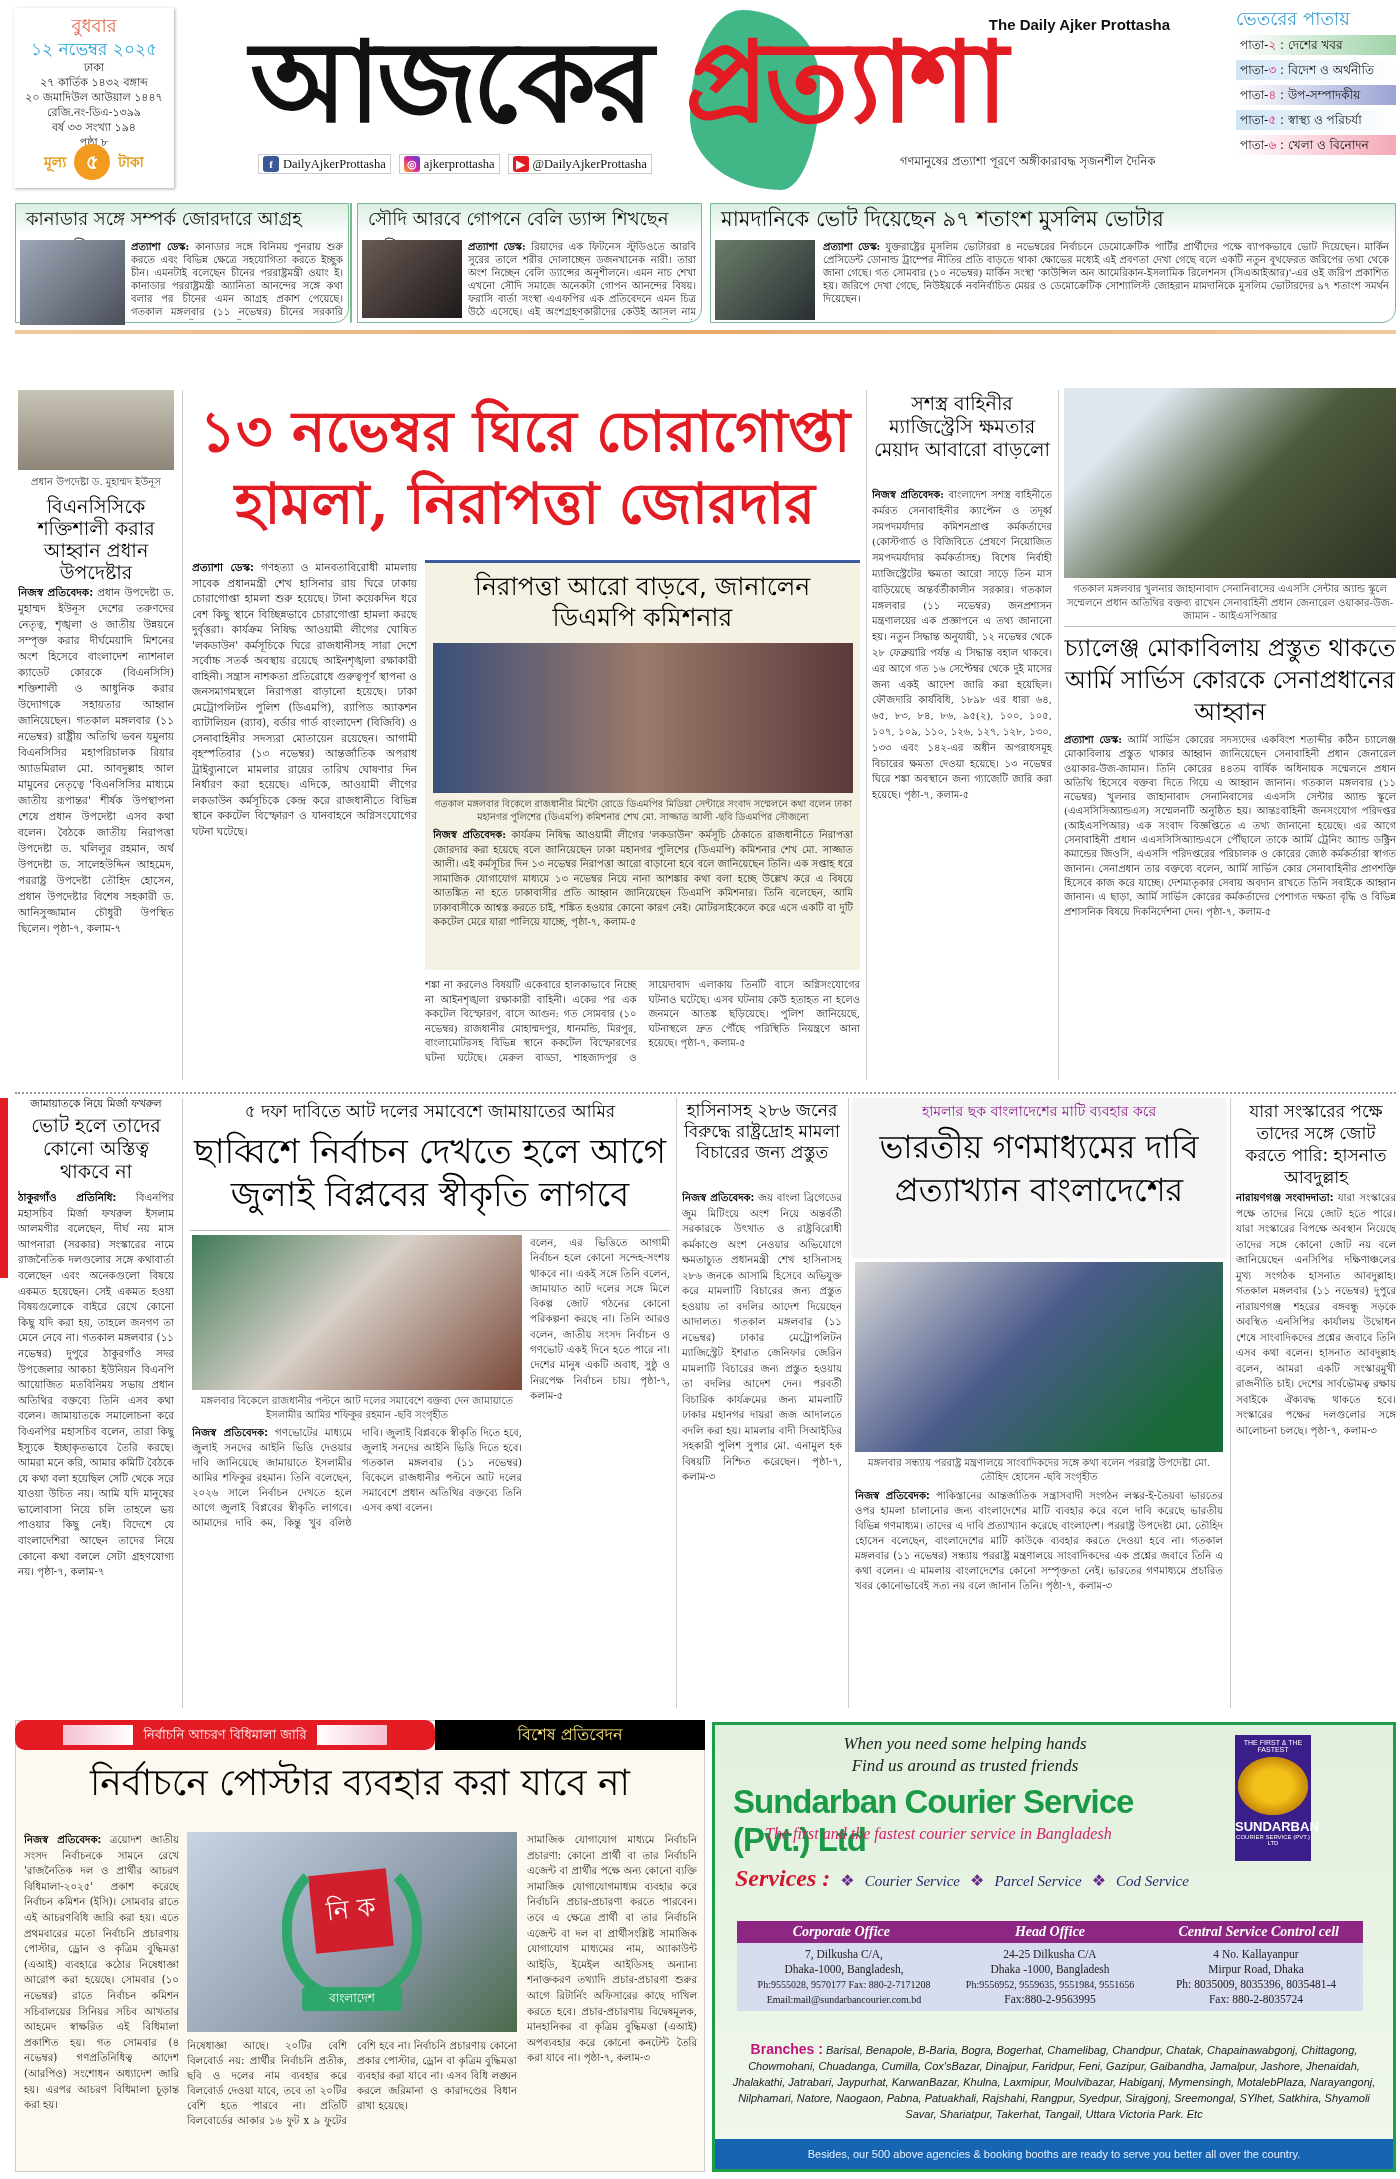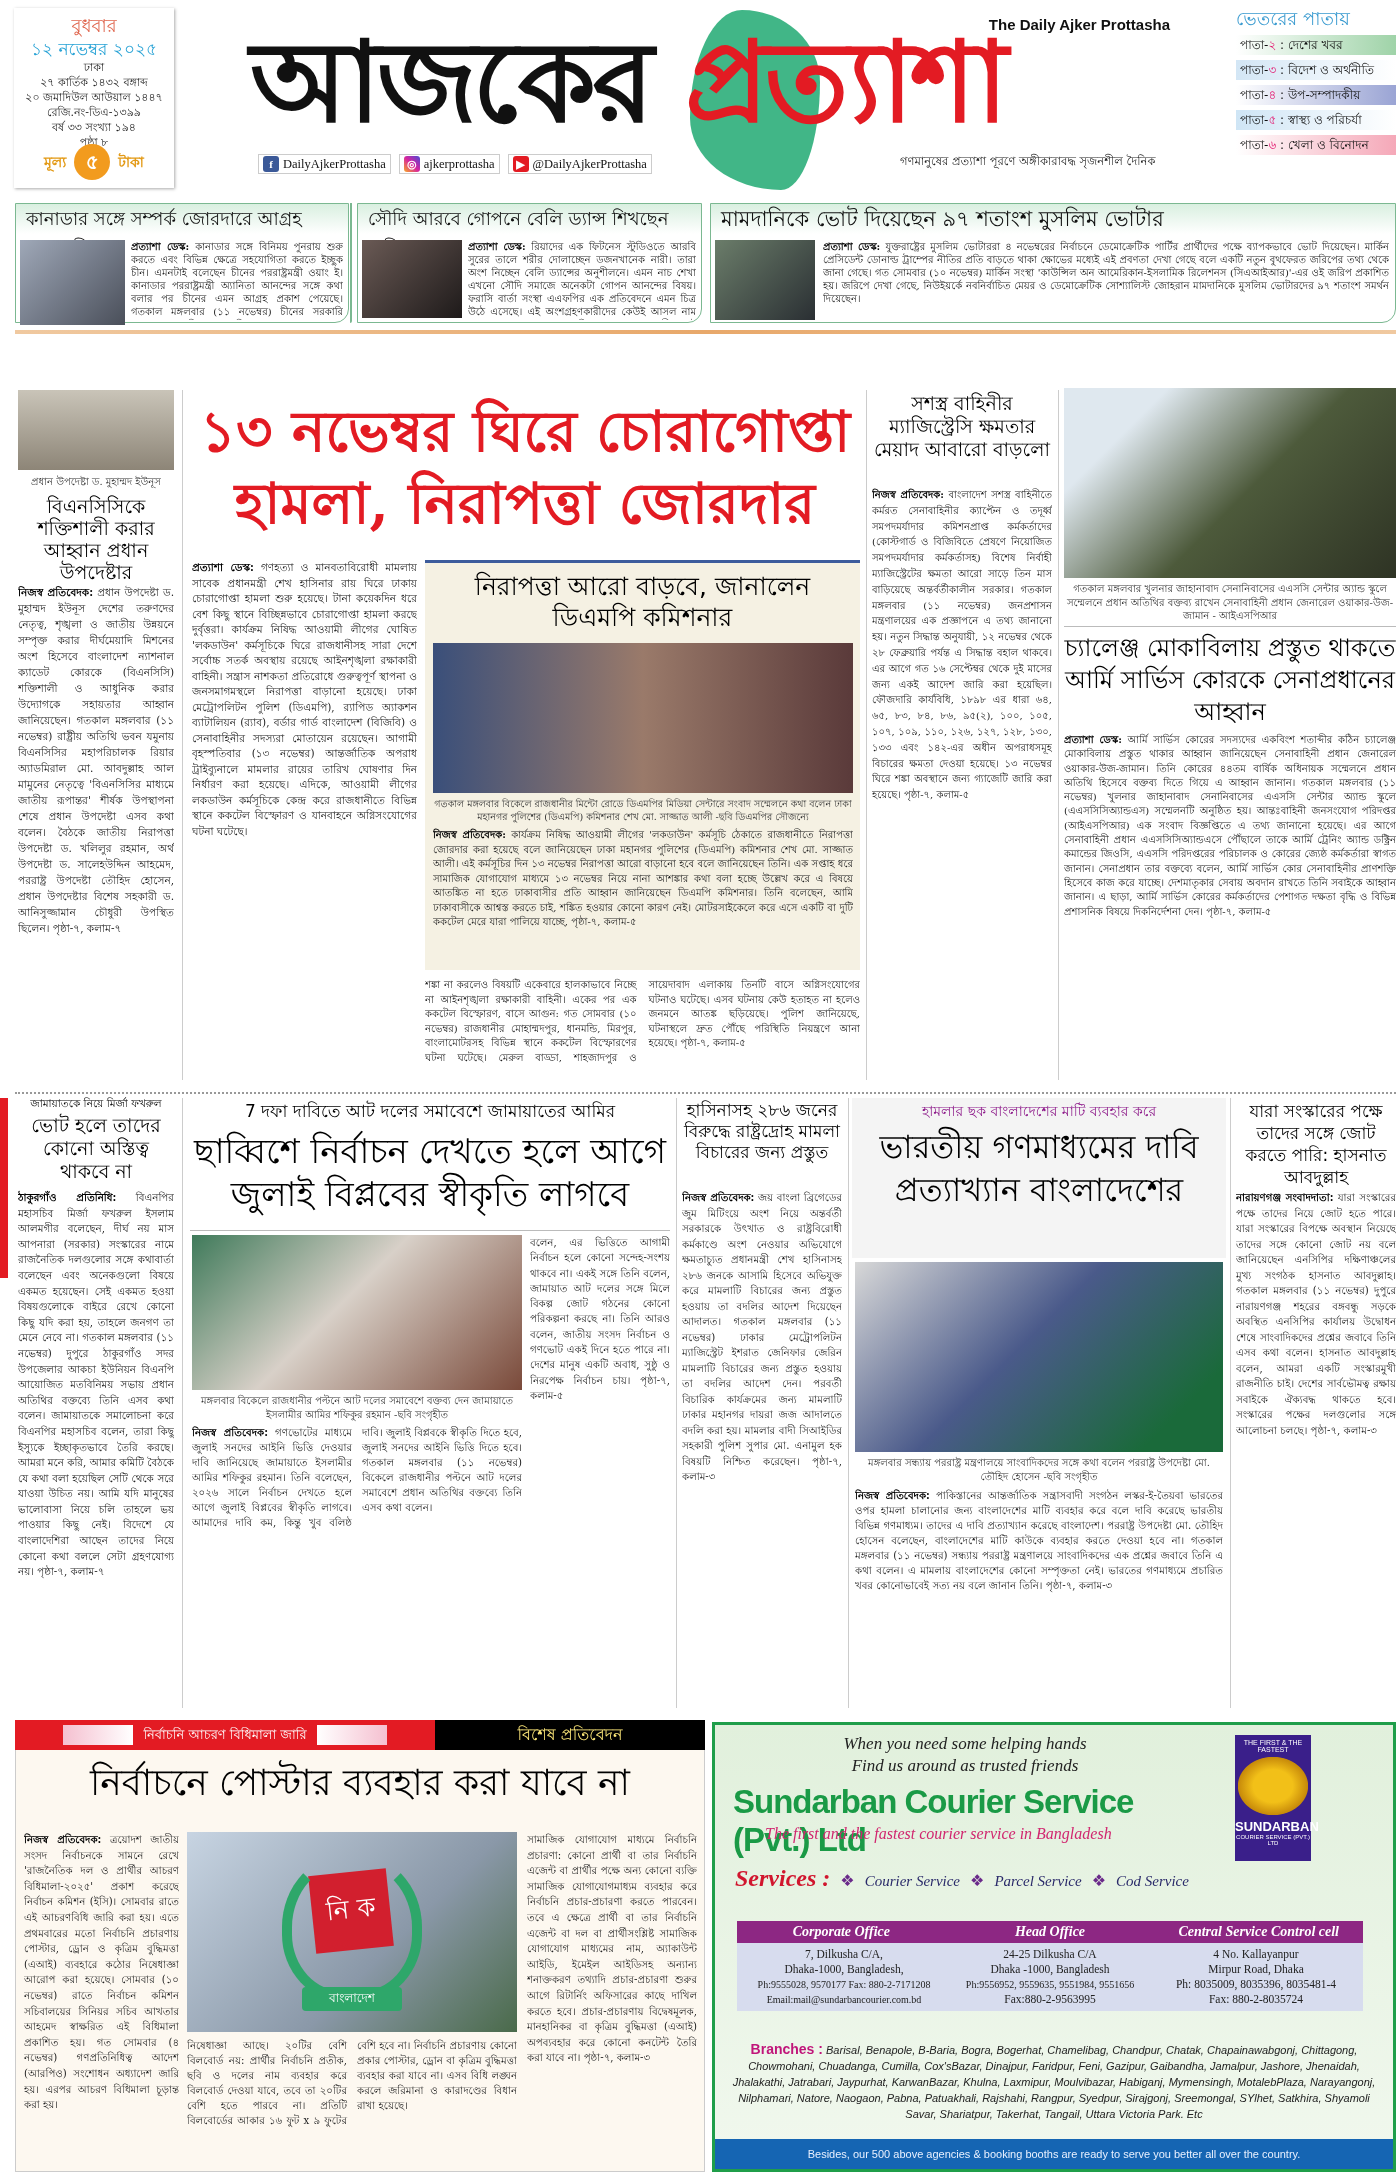--- a/index.html
+++ b/index.html
@@ -34,21 +34,21 @@
 .strip .h{font-size:21px;line-height:30px;padding-left:10px;color:#111}
 .strip .photo{top:36px}
 .sep{height:4px;background:linear-gradient(90deg,#f0c9a0,#e8a86a,#f0c9a0)}
 
 .vr{width:1px;background:#ccc}
 .hr{height:1px;background:#bbb}
 .dotted{border-top:2px dotted #999;height:0}
 
 .lead-h{color:#e31b23;font-size:56px;line-height:72px;text-align:center;font-weight:bold;font-family:"DejaVu Serif",serif}
 .subbox{background:#f5f1e3;border-top:3px solid #3d5c9c}
-.red-banner{background:#e31b23;border-radius:0;color:#fff;font-size:13px;display:flex;align-items:center;justify-content:center}
+.red-banner{background:#e31b23;border-radius:10px;color:#fff;font-size:13px;display:flex;align-items:center;justify-content:center}
 .black-banner{background:#000;color:#ffe97a;font-size:16px;display:flex;align-items:center;justify-content:center}
 
 .ad{left:712px;top:1722px;width:684px;height:450px;border:3px solid #1f9e4a;background:linear-gradient(#e1f0dc,#f1f8ee)}
 .ad .i{font-family:"Liberation Serif",serif;font-style:italic}
 .ad .brand{font-family:"Liberation Sans",sans-serif;font-weight:bold;color:#1a9a46;font-size:33px;letter-spacing:-1px}
 .tiger{background:#3a1f8a;color:#fff;text-align:center;font-family:"Liberation Sans",sans-serif}
 .office-head{background:#8d2783;color:#fff;font-family:"Liberation Serif",serif;font-style:italic;font-weight:bold;font-size:14px;display:flex}
 .office-head div,.office-body div{flex:1;text-align:center}
 .office-body{background:#d7dcee;display:flex;font-family:"Liberation Serif",serif;font-size:11.5px;line-height:15px;color:#222;padding:4px 4px}
 .branches{font-family:"Liberation Sans",sans-serif;font-style:italic;font-size:11px;line-height:16px;color:#222;text-align:center}
@@ -154,21 +154,21 @@
 <div class="abs body-text" style="left:1064px;top:733px;width:332px;height:345px;font-size:10px;line-height:14.3px"><b>প্রত্যাশা ডেস্ক:</b> <span>আর্মি সার্ভিস কোরের সদস্যদের একবিংশ শতাব্দীর কঠিন চ্যালেঞ্জ মোকাবিলায় প্রস্তুত থাকার আহ্বান জানিয়েছেন সেনাবাহিনী প্রধান জেনারেল ওয়াকার-উজ-জামান। তিনি কোরের ৪৪তম বার্ষিক অধিনায়ক সম্মেলনে প্রধান অতিথি হিসেবে বক্তব্য দিতে গিয়ে এ আহ্বান জানান। গতকাল মঙ্গলবার (১১ নভেম্বর) খুলনার জাহানাবাদ সেনানিবাসের এএসসি সেন্টার অ্যান্ড স্কুলে (এএসসিসিঅ্যান্ডএস) সম্মেলনটি অনুষ্ঠিত হয়। আন্তঃবাহিনী জনসংযোগ পরিদপ্তর (আইএসপিআর) এক সংবাদ বিজ্ঞপ্তিতে এ তথ্য জানানো হয়েছে। এর আগে সেনাবাহিনী প্রধান এএসসিসিঅ্যান্ডএসে পৌঁছালে তাকে আর্মি ট্রেনিং অ্যান্ড ডক্ট্রিন কমান্ডের জিওসি, এএসসি পরিদপ্তরের পরিচালক ও কোরের জ্যেষ্ঠ কর্মকর্তারা স্বাগত জানান। সেনাপ্রধান তার বক্তব্যে বলেন, আর্মি সার্ভিস কোর সেনাবাহিনীর প্রাণশক্তি হিসেবে কাজ করে যাচ্ছে। দেশমাতৃকার সেবায় অবদান রাখতে তিনি সবাইকে আহ্বান জানান। এ ছাড়া, আর্মি সার্ভিস কোরের কর্মকর্তাদের পেশাগত দক্ষতা বৃদ্ধি ও বিভিন্ন প্রশাসনিক বিষয়ে দিকনির্দেশনা দেন।</span> <span>পৃষ্ঠা-৭, কলাম-৫</span></div>
 
 <div class="abs dotted" style="left:15px;top:1092px;width:1381px"></div>
 
 <div class="abs" style="left:0;top:1098px;width:8px;height:180px;background:#e31b23"></div>
 <div class="abs hl" style="left:18px;top:1097px;width:156px;font-size:10.5px">জামায়াতকে নিয়ে মির্জা ফখরুল</div>
 <div class="abs hl" style="left:18px;top:1114px;width:156px;font-size:19px;line-height:23px">ভোট হলে তাদের কোনো অস্তিত্ব থাকবে না</div>
 <div class="abs body-text" style="left:18px;top:1190px;width:156px;height:520px;font-size:10.3px;line-height:15.6px"><b>ঠাকুরগাঁও প্রতিনিধি:</b> <span>বিএনপির মহাসচিব মির্জা ফখরুল ইসলাম আলমগীর বলেছেন, দীর্ঘ নয় মাস আপনারা (সরকার) সংস্কারের নামে রাজনৈতিক দলগুলোর সঙ্গে কথাবার্তা বলেছেন এবং অনেকগুলো বিষয়ে একমত হয়েছেন। সেই একমত হওয়া বিষয়গুলোকে বাইরে রেখে কোনো কিছু যদি করা হয়, তাহলে জনগণ তা মেনে নেবে না। গতকাল মঙ্গলবার (১১ নভেম্বর) দুপুরে ঠাকুরগাঁও সদর উপজেলার আকচা ইউনিয়ন বিএনপি আয়োজিত মতবিনিময় সভায় প্রধান অতিথির বক্তব্যে তিনি এসব কথা বলেন। জামায়াতকে সমালোচনা করে বিএনপির মহাসচিব বলেন, তারা কিছু ইস্যুকে ইচ্ছাকৃতভাবে তৈরি করছে। আমরা মনে করি, আমার কমিটি বৈঠকে যে কথা বলা হয়েছিল সেটি থেকে সরে যাওয়া উচিত নয়। আমি যদি মানুষের ভালোবাসা নিয়ে চলি তাহলে ভয় পাওয়ার কিছু নেই। বিদেশে যে বাংলাদেশিরা আছেন তাদের নিয়ে কোনো কথা বললে সেটা গ্রহণযোগ্য নয়।</span> <span>পৃষ্ঠা-৭, কলাম-৭</span></div>
 <div class="abs vr" style="left:182px;top:1098px;height:610px"></div>
 
-<div class="abs hl" style="left:190px;top:1102px;width:480px;font-size:17px">7 দফা দাবিতে আট দলের সমাবেশে জামায়াতের আমির</div>
+<div class="abs hl" style="left:190px;top:1102px;width:480px;font-size:17px">৫ দফা দাবিতে আট দলের সমাবেশে জামায়াতের আমির</div>
 <div class="abs hl" style="left:190px;top:1130px;width:480px;font-size:34px;line-height:43px">ছাব্বিশে নির্বাচন দেখতে হলে আগে জুলাই বিপ্লবের স্বীকৃতি লাগবে</div>
 <div class="abs hr" style="left:190px;top:1230px;width:480px"></div>
 <div class="abs photo" style="left:192px;top:1235px;width:330px;height:155px;background:linear-gradient(135deg,#3f7a5a,#d8d0c8 45%,#7a4a3a)"></div>
 <div class="abs caption" style="left:192px;top:1394px;width:330px;font-size:10px;line-height:13.5px">মঙ্গলবার বিকেলে রাজধানীর পল্টনে আট দলের সমাবেশে বক্তব্য দেন জামায়াতে ইসলামীর আমির শফিকুর রহমান -ছবি সংগৃহীত</div>
 <div class="abs body-text" style="left:192px;top:1425px;width:330px;height:285px;font-size:10.2px;line-height:15px;column-count:2;column-gap:10px"><b>নিজস্ব প্রতিবেদক:</b> <span>গণভোটের মাধ্যমে জুলাই সনদের আইনি ভিত্তি দেওয়ার দাবি জানিয়েছে জামায়াতে ইসলামীর আমির শফিকুর রহমান। তিনি বলেছেন, ২০২৬ সালে নির্বাচন দেখতে হলে আগে জুলাই বিপ্লবের স্বীকৃতি লাগবে। আমাদের দাবি কম, কিন্তু খুব বলিষ্ঠ দাবি। জুলাই বিপ্লবকে স্বীকৃতি দিতে হবে, জুলাই সনদের আইনি ভিত্তি দিতে হবে। গতকাল মঙ্গলবার (১১ নভেম্বর) বিকেলে রাজধানীর পল্টনে আট দলের সমাবেশে প্রধান অতিথির বক্তব্যে তিনি এসব কথা বলেন।</span></div>
 <div class="abs body-text" style="left:530px;top:1235px;width:140px;height:475px;font-size:10.2px;line-height:15.3px"><span>বলেন, এর ভিত্তিতে আগামী নির্বাচন হলে কোনো সন্দেহ-সংশয় থাকবে না। একই সঙ্গে তিনি বলেন, জামায়াত আট দলের সঙ্গে মিলে বিকল্প জোট গঠনের কোনো পরিকল্পনা করছে না। তিনি আরও বলেন, জাতীয় সংসদ নির্বাচন ও গণভোট একই দিনে হতে পারে না। দেশের মানুষ একটি অবাধ, সুষ্ঠু ও নিরপেক্ষ নির্বাচন চায়।</span> <span>পৃষ্ঠা-৭, কলাম-৫</span></div>
 <div class="abs vr" style="left:676px;top:1098px;height:610px"></div>
 
 <div class="abs hl" style="left:682px;top:1100px;width:160px;font-size:17px;line-height:21px">হাসিনাসহ ২৮৬ জনের বিরুদ্ধে রাষ্ট্রদ্রোহ মামলা বিচারের জন্য প্রস্তুত</div>
 <div class="abs body-text" style="left:682px;top:1190px;width:160px;height:520px;font-size:10.2px;line-height:15.5px"><b>নিজস্ব প্রতিবেদক:</b> <span>জয় বাংলা ব্রিগেডের জুম মিটিংয়ে অংশ নিয়ে অন্তর্বর্তী সরকারকে উৎখাত ও রাষ্ট্রবিরোধী কর্মকাণ্ডে অংশ নেওয়ার অভিযোগে ক্ষমতাচ্যুত প্রধানমন্ত্রী শেখ হাসিনাসহ ২৮৬ জনকে আসামি হিসেবে অভিযুক্ত করে মামলাটি বিচারের জন্য প্রস্তুত হওয়ায় তা বদলির আদেশ দিয়েছেন আদালত। গতকাল মঙ্গলবার (১১ নভেম্বর) ঢাকার মেট্রোপলিটন ম্যাজিস্ট্রেট ইশরাত জেনিফার জেরিন মামলাটি বিচারের জন্য প্রস্তুত হওয়ায় তা বদলির আদেশ দেন। পরবর্তী বিচারিক কার্যক্রমের জন্য মামলাটি ঢাকার মহানগর দায়রা জজ আদালতে বদলি করা হয়। মামলার বাদী সিআইডির সহকারী পুলিশ সুপার মো. এনামুল হক বিষয়টি নিশ্চিত করেছেন।</span> <span>পৃষ্ঠা-৭, কলাম-৩</span></div>

